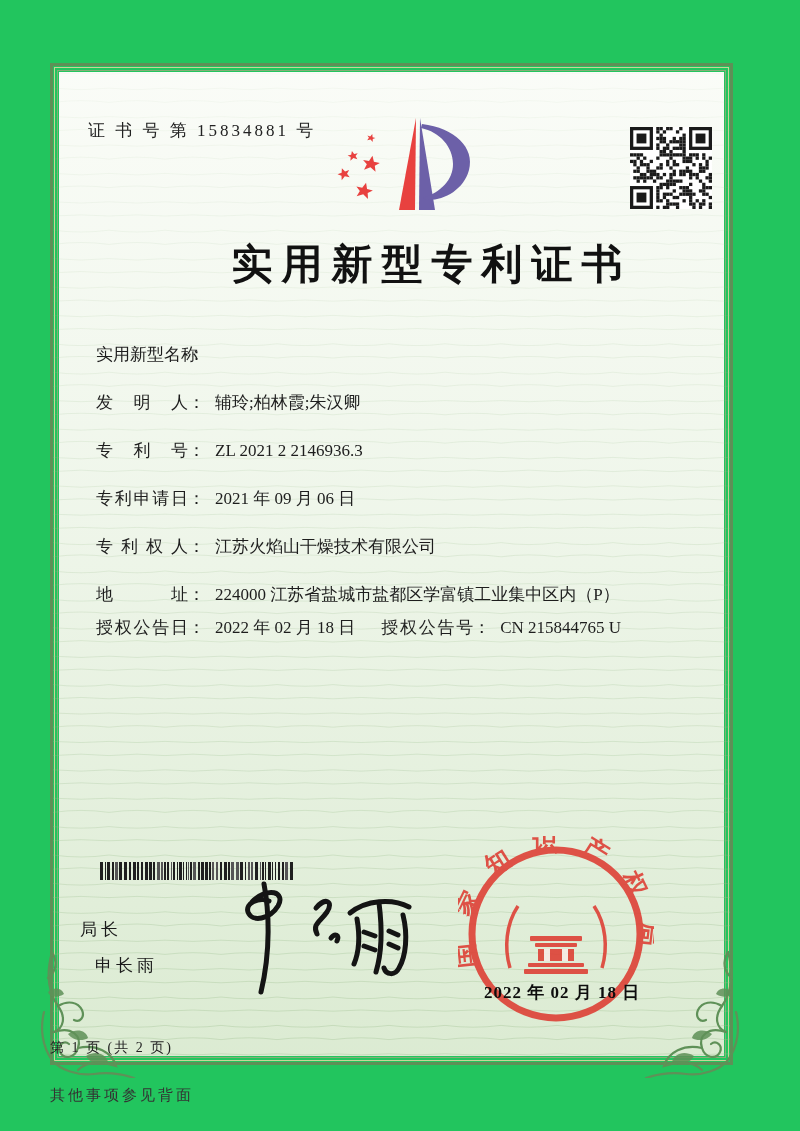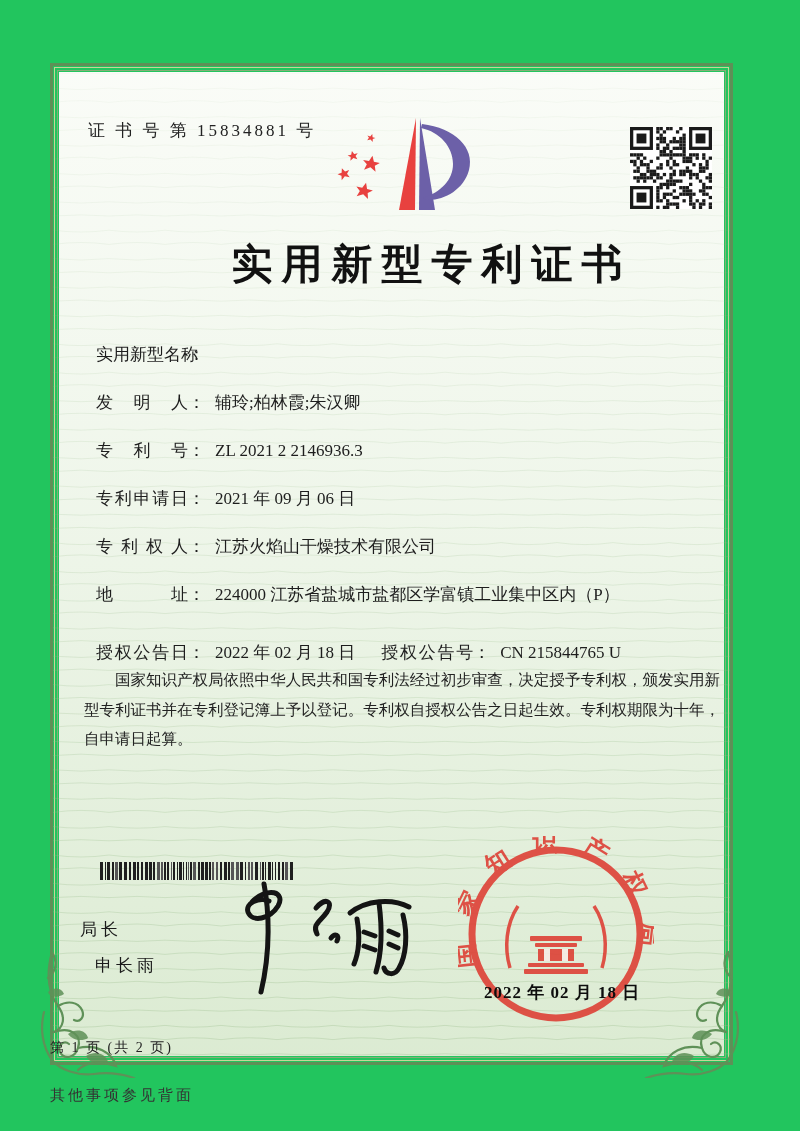--- a/index.html
+++ b/index.html
@@ -27,21 +27,21 @@
 
   .title { position:absolute; left:50px; top:237px; width:683px; text-align:center;
            font-size:41px; font-weight:bold; color:#111; letter-spacing:9px;margin-left:40px; }
 
   
   .fields { position:absolute; left:96px; top:341px; width:600px; display:flex; flex-direction:column; gap:21px;
             font-size:17px; line-height:27px; color:#1d1d1d; }
   .field-row { display:flex; white-space:nowrap; }
   .f-label { display:inline-block; width:92px; text-align:justify; text-align-last:justify; }
   .f-colon { margin-right:10px; }
-  .grant-row { position:absolute; left:96px; top:641px; width:600px; font-size:17px; color:#1d1d1d; white-space:nowrap; }
+  .grant-row { position:absolute; left:96px; top:616px; width:600px; font-size:17px; color:#1d1d1d; white-space:nowrap; }
   .grant-row .pair2 { margin-left:26px; }
 
   
   .legal { position:absolute; left:84px; top:665px; width:636px; font-size:15.5px; line-height:29.5px;
            color:#222; text-align:justify; }
   .legal p { text-indent:2em; }
 
   
   .barcode { position:absolute; left:100px; top:862px; }
   .officer-title { position:absolute; left:80px; top:918px; font-size:17px; letter-spacing:4px; color:#1a1a1a; }
@@ -442,21 +442,20 @@
         <span class="f-colon">：</span>
       <span class="f-value">224000 江苏省盐城市盐都区学富镇工业集中区内（P）</span>
     </div>
   </div>
 
   <div class="grant-row">
     <span><span class="f-label">授权公告日</span><span class="f-colon">：</span></span><span>2022 年 02 月 18 日</span><span class="pair2"><span class="f-label">授权公告号</span><span class="f-colon">：</span></span><span>CN 215844765 U</span>
   </div>
 
   <div class="legal">
-    <p>国家知识产权局依照中华人民共和国专利法经过初步审查，决定授予专利权，颁发实用新型专利证书并在专利登记簿上予以登记。专利权自授权公告之日起生效。专利权期限为十年，自申请日起算。</p>
   </div>
 
   <svg class="barcode" id="barSvg" width="196" height="18" viewBox="0 0 196 18">
       <rect x="0" y="0" width="3" height="18" fill="#1f1f1f"></rect>
       <rect x="5" y="0" width="1" height="18" fill="#1f1f1f"></rect>
       <rect x="7" y="0" width="3" height="18" fill="#1f1f1f"></rect>
       <rect x="12" y="0" width="2" height="18" fill="#1f1f1f"></rect>
       <rect x="15" y="0" width="3" height="18" fill="#555"></rect>
       <rect x="19" y="0" width="3" height="18" fill="#1f1f1f"></rect>
       <rect x="24" y="0" width="3" height="18" fill="#1f1f1f"></rect>

